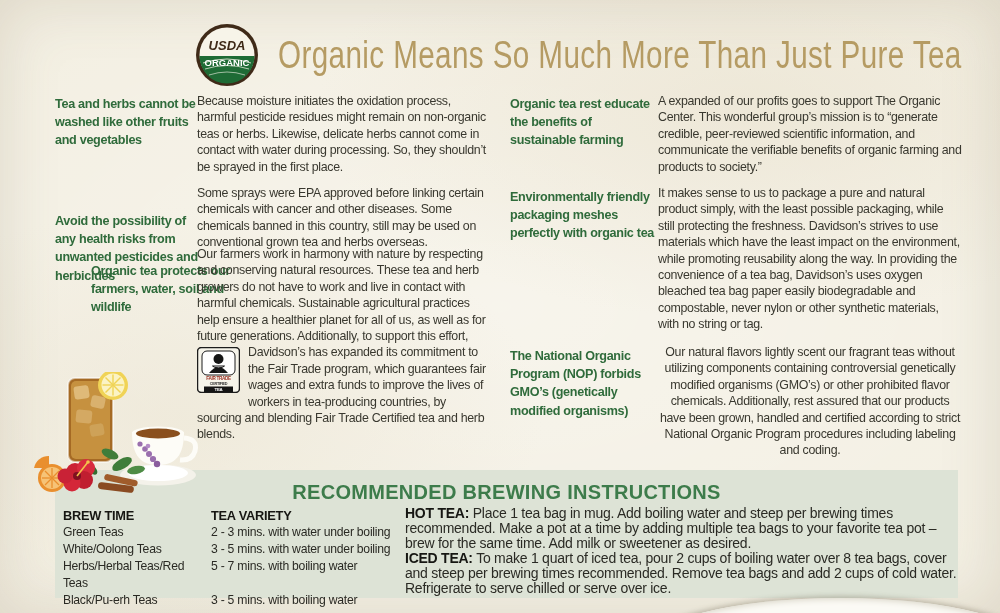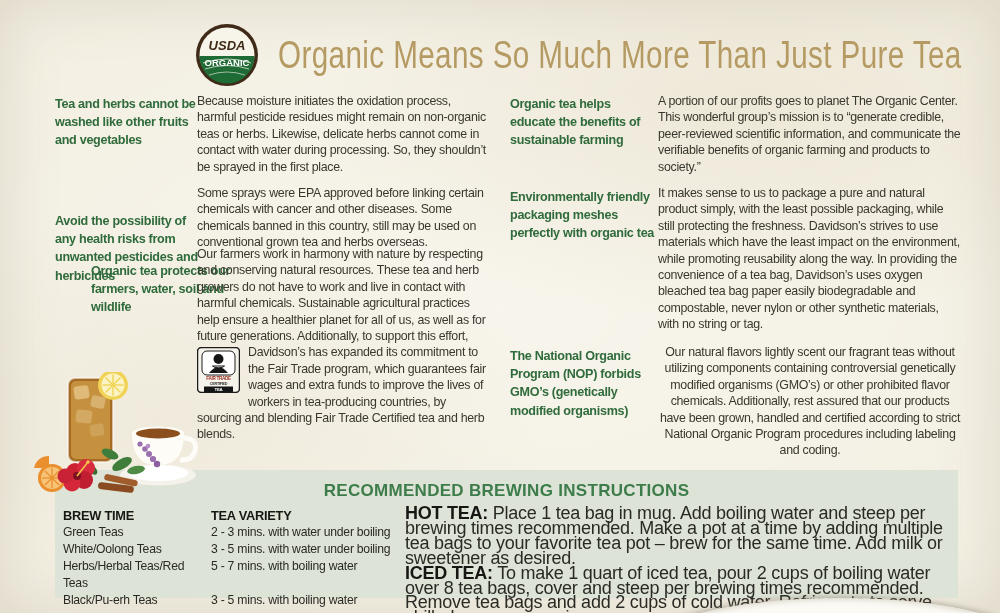--- a/index.html
+++ b/index.html
@@ -34,30 +34,30 @@
   #c3h2{left:510px;top:188px;width:148px;}
   #c3h3{left:510px;top:347px;width:152px;}
   #c4p1{left:658px;top:93px;width:304px;}
   #c4p2{left:658px;top:185px;width:304px;}
   #c4p3{left:658px;top:344px;width:304px;text-align:center;}
   .ft-badge{float:left;width:43px;height:46px;margin:3px 8px 2px 0;}
   
   .brew-box{left:55px;top:470px;width:903px;height:128px;background:#dde3d6;z-index:1;}
   .brew-title{
     position:absolute;left:0;top:11px;width:100%;text-align:center;
-    color:#3d7c4b;font-weight:bold;font-size:17px;letter-spacing:.3px;
+    color:#3d7c4b;font-weight:bold;font-size:20px;letter-spacing:.3px;
   }
   .brew-table{
     position:absolute;left:8px;top:37px;display:grid;
     grid-template-columns:148px auto;column-gap:0;
     font-size:12.2px;line-height:17px;letter-spacing:-.25px;color:#2a2a24;
   }
   .bt-head{font-weight:bold;font-size:12.8px;color:#161612;}
   .brew-right{position:absolute;left:350px;top:36px;width:552px;color:#2a2a24;}
-  .brew-right p{margin:0;font-size:18px;line-height:14.9px;letter-spacing:-.25px;}
+  .brew-right p{margin:0;font-size:14px;line-height:14.9px;letter-spacing:-.25px;}
   .brew-right b{color:#161612;}
   
   .photo{left:18px;top:372px;width:188px;height:132px;z-index:3;}
   .plate-arc{
     left:645px;top:598px;width:390px;height:50px;z-index:2;background:#fbfaf5;
     border-radius:50% 50% 0 0 / 100% 100% 0 0;
     box-shadow:0 -2px 5px rgba(110,100,80,.35), inset 0 4px 6px -3px #d8d4c6;
   }
 </style>
 </head>
@@ -96,25 +96,25 @@
         <path d="M15.5 19 a6.5 3 0 0 0 12 0 z" fill="#ffffff" stroke="#151515" stroke-width="1"></path>
         <text x="21.5" y="33" text-anchor="middle" font-family="Liberation Sans, sans-serif" font-size="4.6" font-weight="bold" fill="#9b2f23">FAIR TRADE</text>
         <text x="21.5" y="37.5" text-anchor="middle" font-family="Liberation Sans, sans-serif" font-size="3.8" font-weight="bold" fill="#333333">CERTIFIED</text>
         <rect x="7" y="39.5" width="29" height="5.5" fill="#151515"></rect>
         <text x="21.5" y="44" text-anchor="middle" font-family="Liberation Sans, sans-serif" font-size="4.4" font-weight="bold" fill="#ffffff">TEA</text>
       </svg>
     </span>
     <span>to the Fair Trade program, which guarantees fair wages and extra funds to improve the lives of workers in tea-producing countries, by sourcing and blending Fair Trade Certified tea and herb blends.</span>
   </div>
 
-  <div class="blk green-head" id="c3h1">Organic tea helps educate the benefits of sustainable farming</div>
+  <div class="blk green-head" id="c3h1">Organic tea rest educate the benefits of sustainable farming</div>
   <div class="blk green-head" id="c3h2">Environmentally friendly packaging meshes perfectly with organic tea</div>
   <div class="blk green-head" id="c3h3">The National Organic Program (NOP) forbids GMO’s (genetically modified organisms)</div>
 
-  <div class="blk body-text" id="c4p1">A portion of our profits goes to planet The Organic Center. This wonderful group’s mission is to “generate credible, peer-reviewed scientific information, and communicate the verifiable benefits of organic farming and products to society.”</div>
+  <div class="blk body-text" id="c4p1">A expanded of our profits goes to support The Organic Center. This wonderful group’s mission is to “generate credible, peer-reviewed scientific information, and communicate the verifiable benefits of organic farming and products to society.”</div>
   <div class="blk body-text" id="c4p2">It makes sense to us to package a pure and natural product simply, with the least possible packaging, while still protecting the freshness. Davidson’s strives to use materials which have the least impact on the environment, while promoting reusability along the way. In providing the convenience of a tea bag, Davidson’s uses oxygen bleached tea bag paper easily biodegradable and compostable, never nylon or other synthetic materials, with no string or tag.</div>
   <div class="blk body-text" id="c4p3">Our natural flavors lightly scent our fragrant teas without utilizing components containing controversial genetically modified organisms (GMO’s) or other prohibited flavor chemicals. Additionally, rest assured that our products have been grown, handled and certified according to strict National Organic Program procedures including labeling and coding.</div>
 
   <div class="blk brew-box">
     <div class="brew-title">RECOMMENDED BREWING INSTRUCTIONS</div>
     <div class="brew-table">
       <div class="bt-head">BREW TIME</div>
       <div class="bt-head">TEA VARIETY</div>
       <div>Green Teas</div>
       <div>2 - 3 mins. with water under boiling</div>

